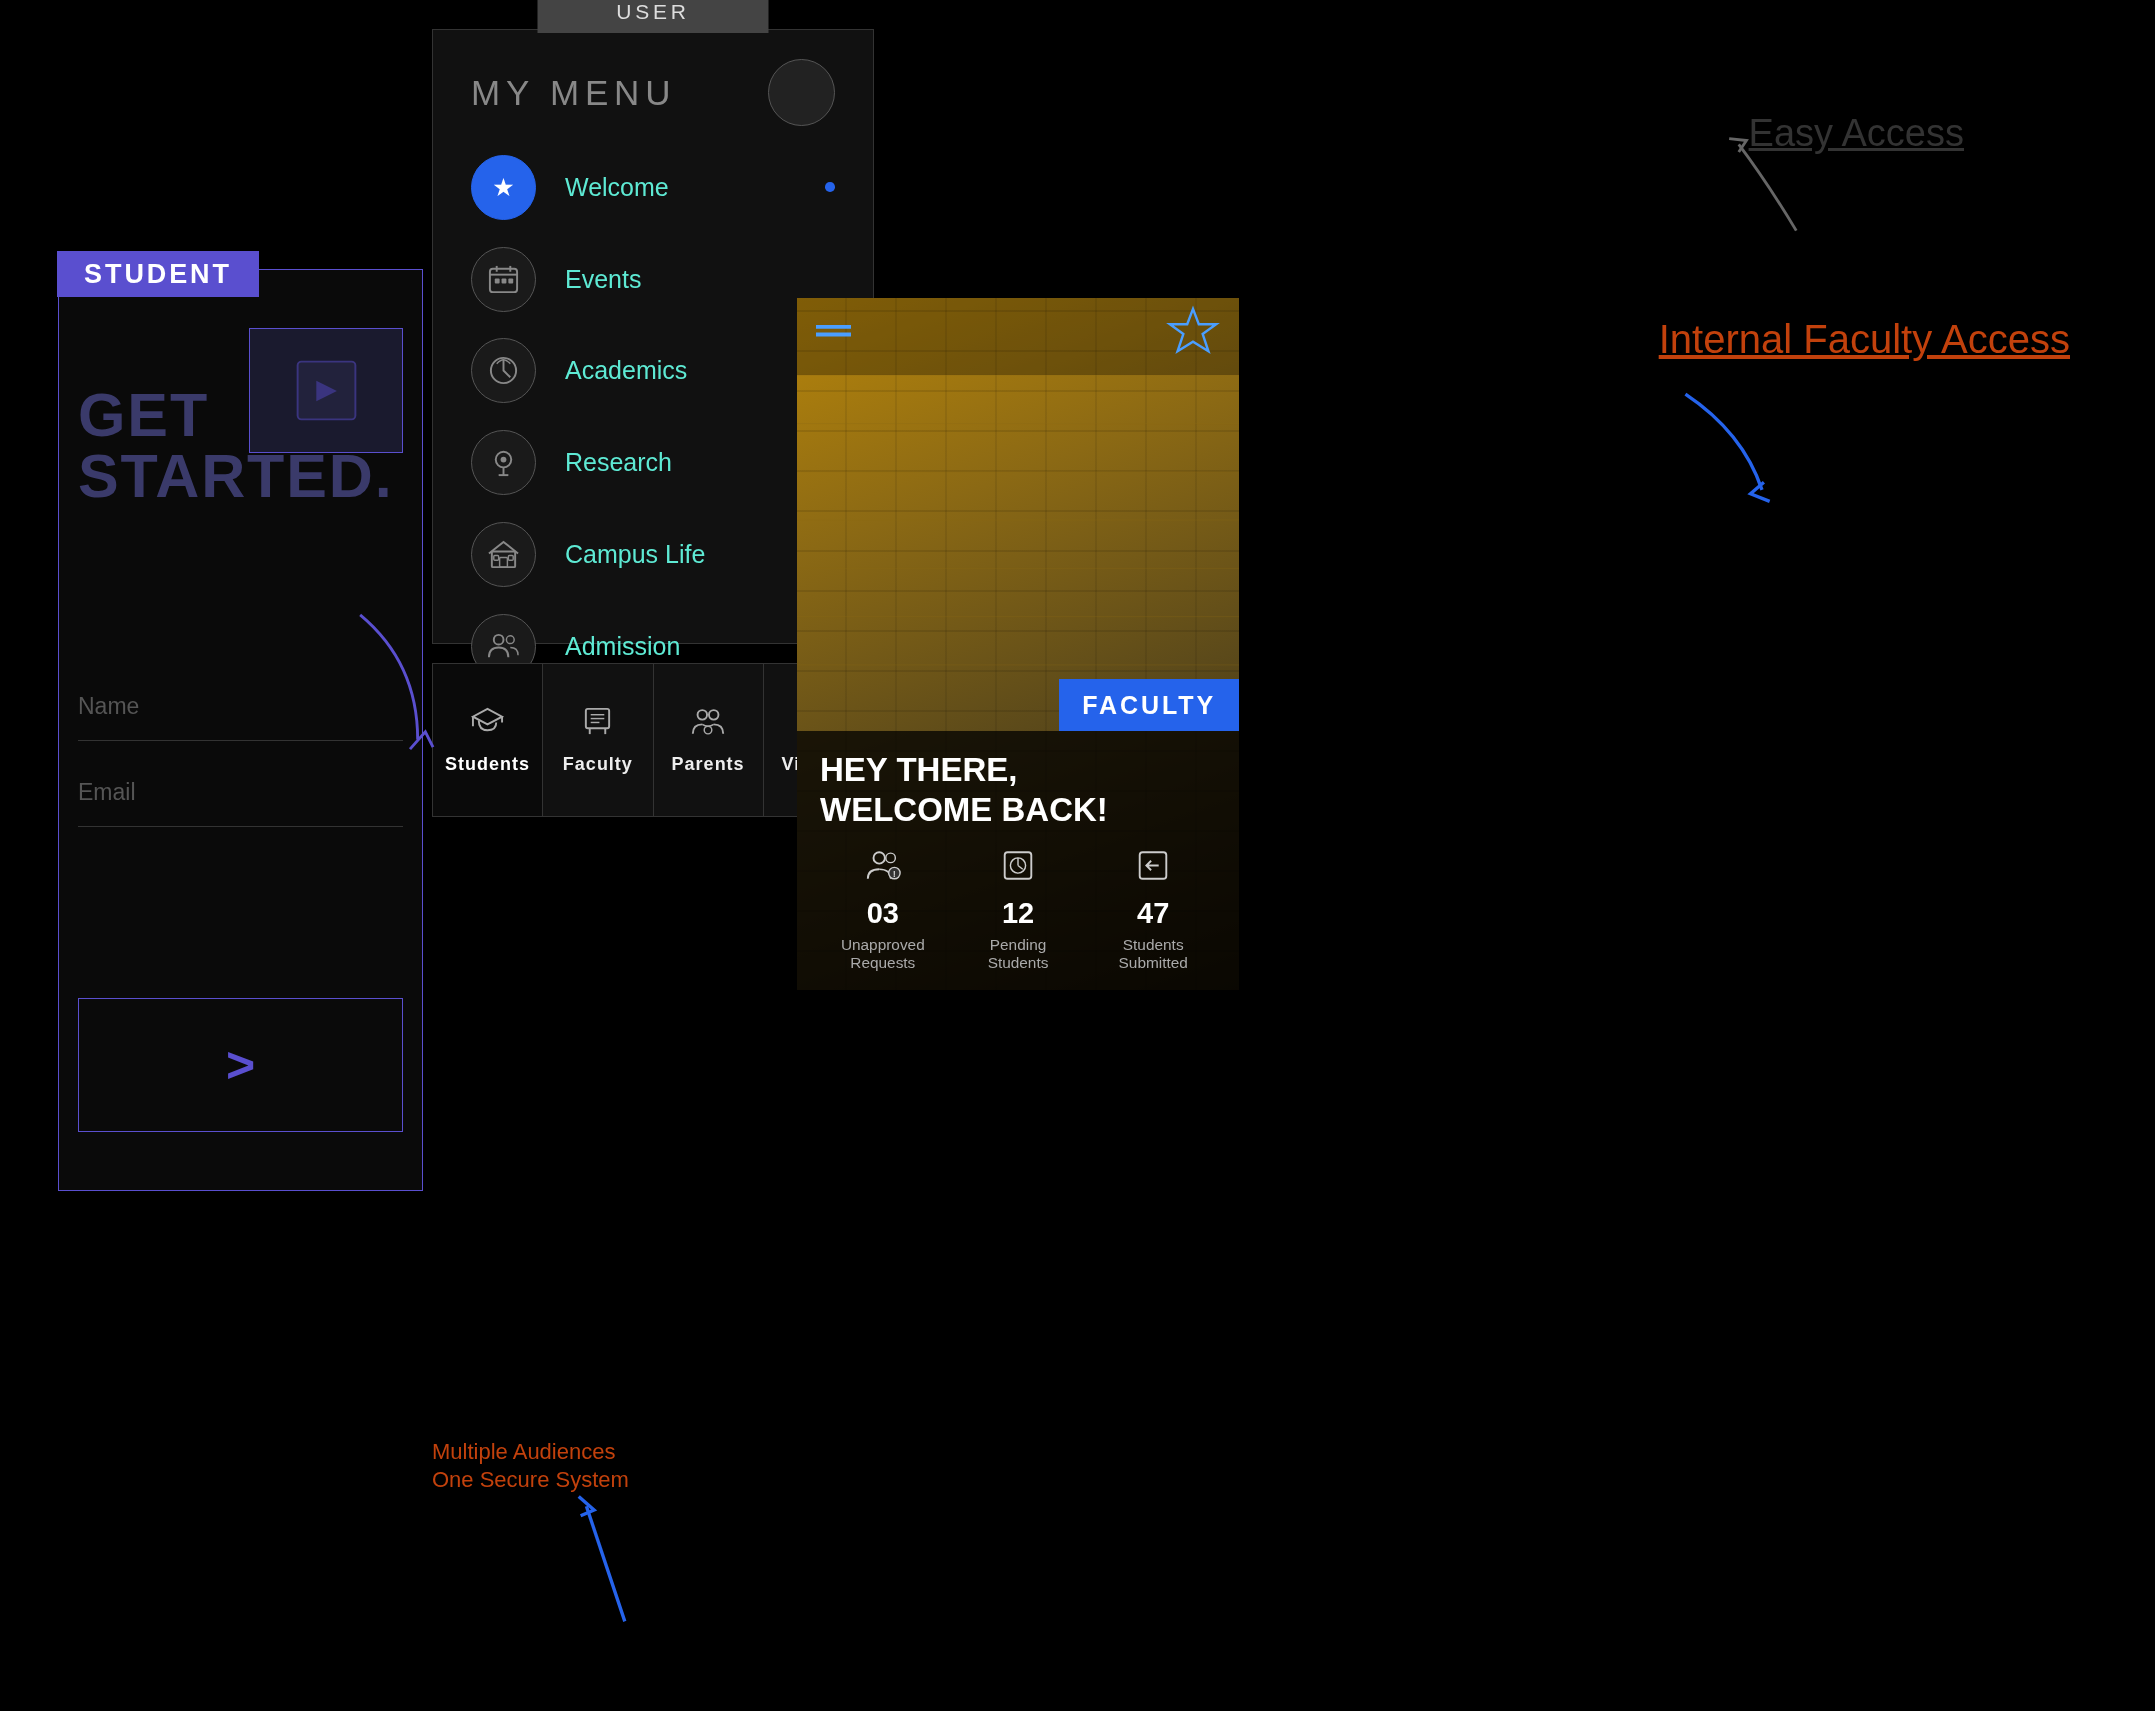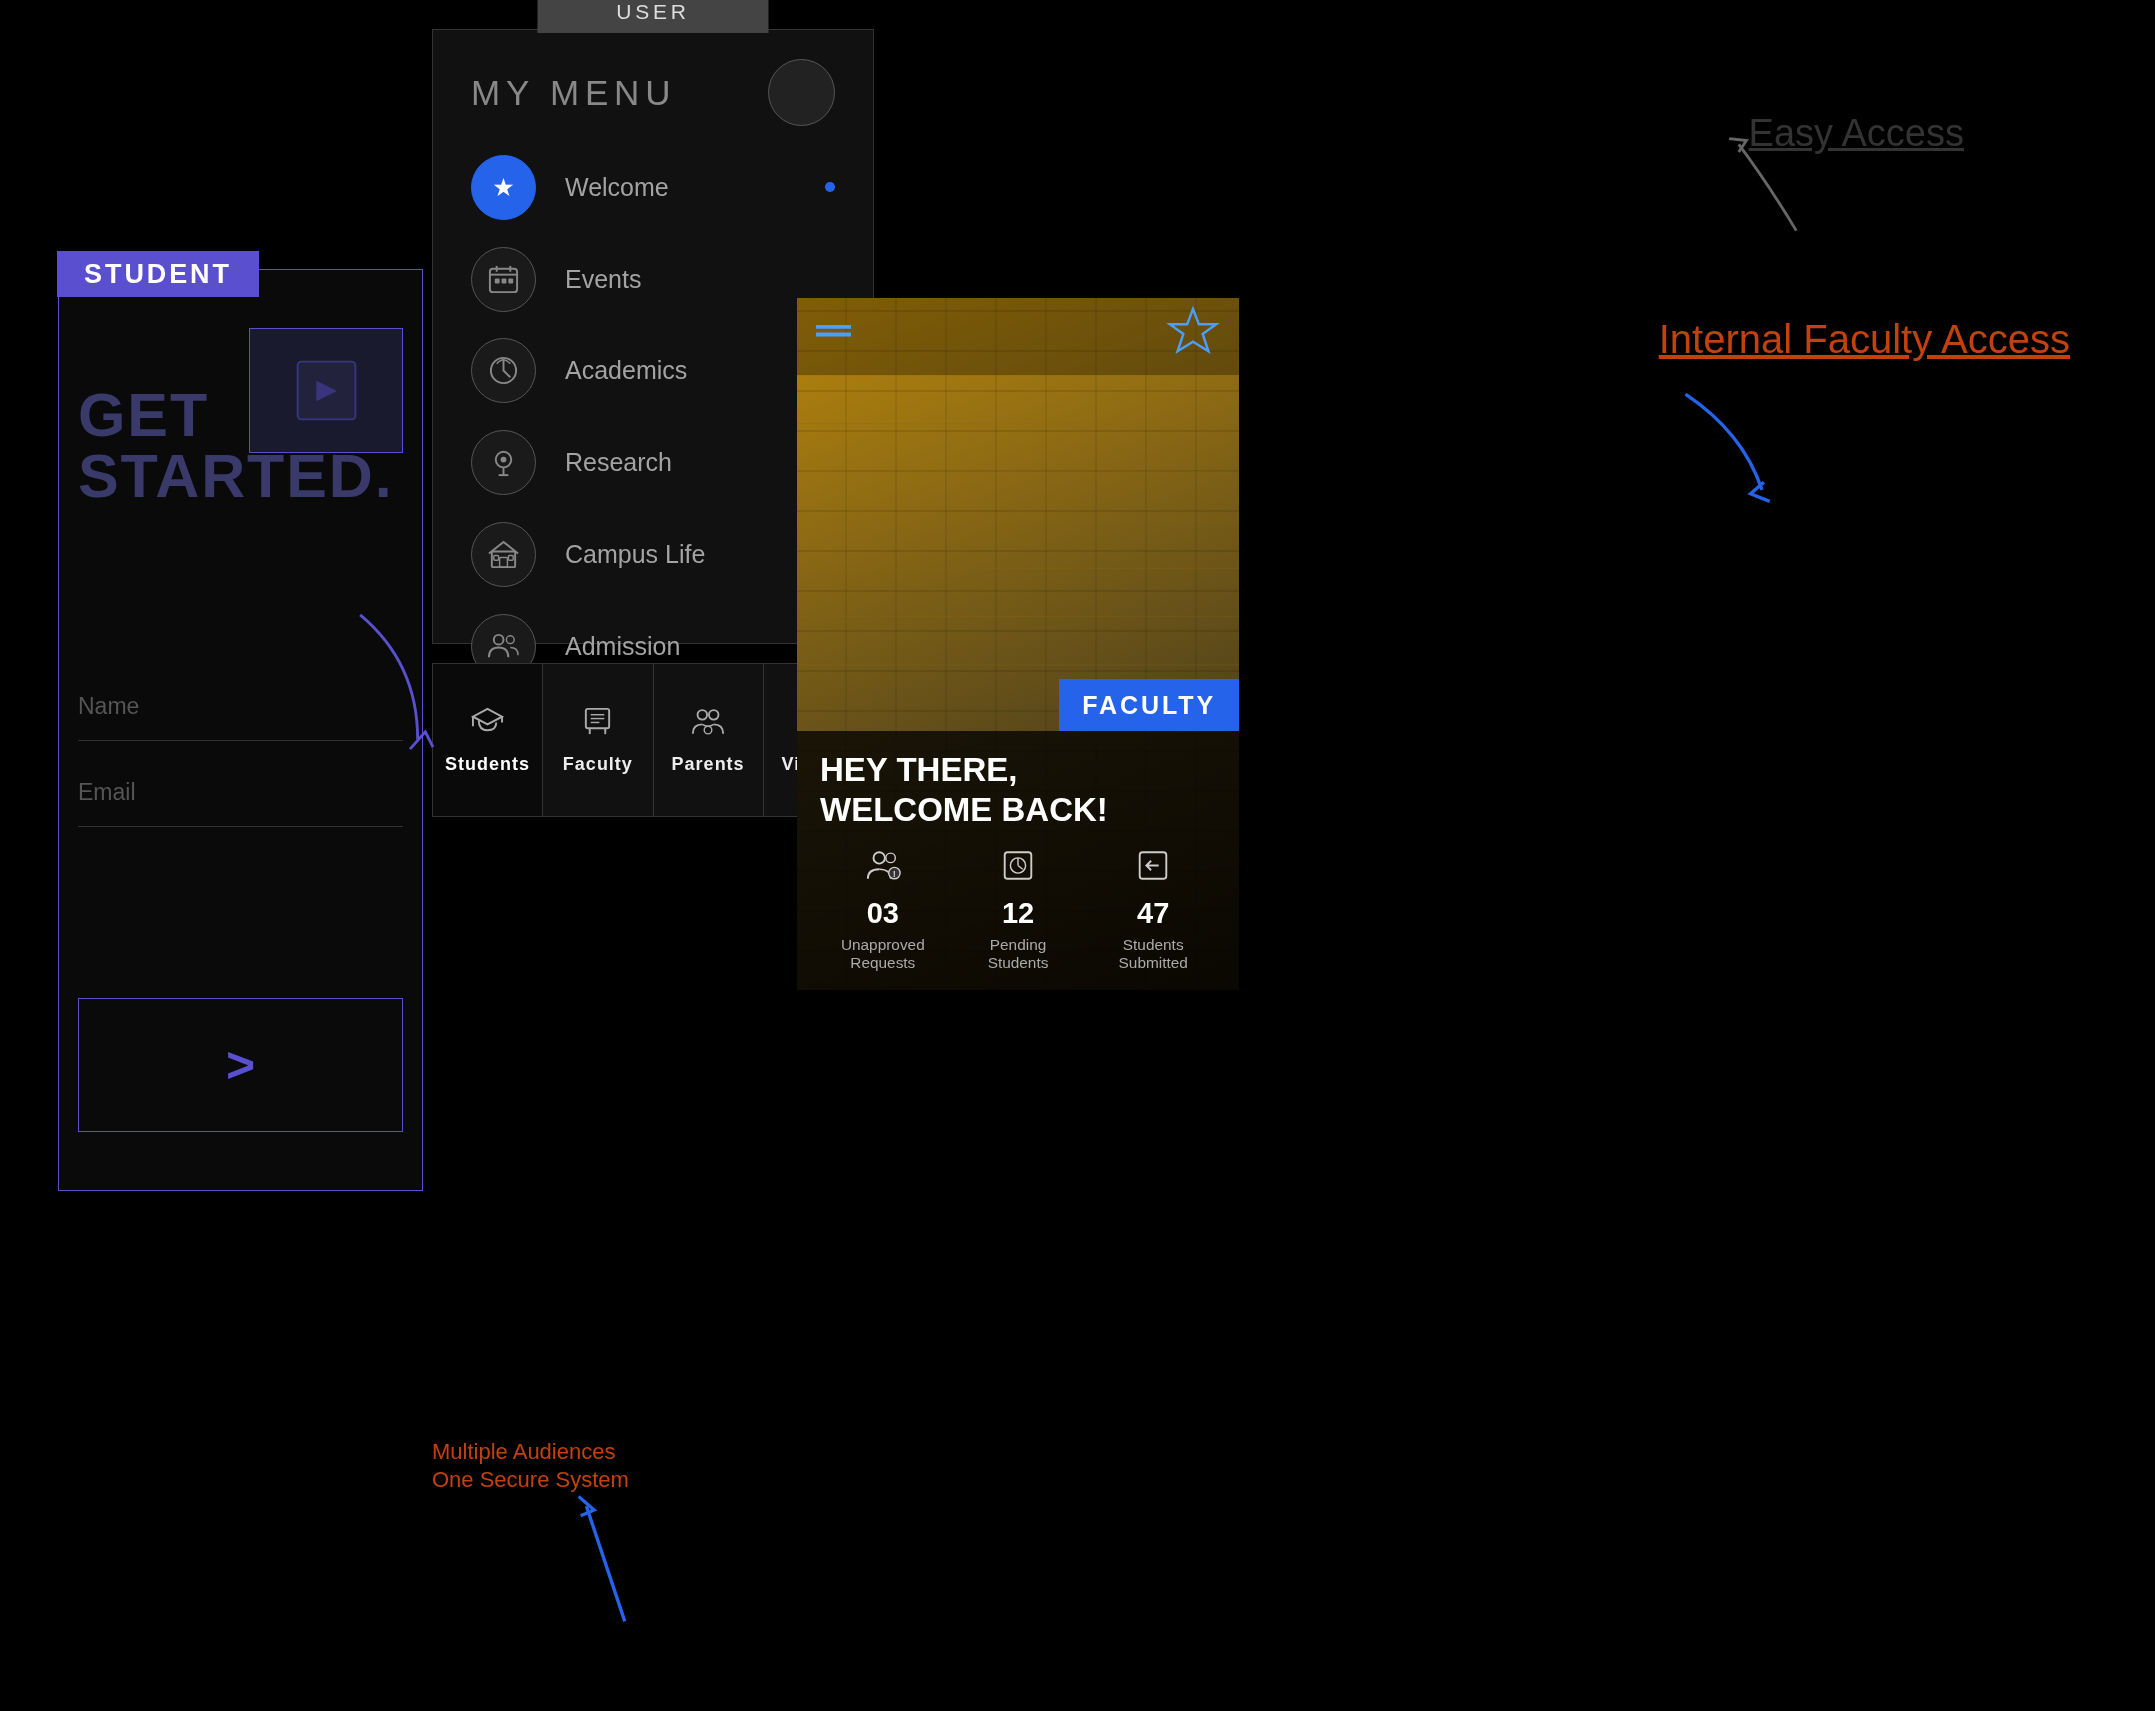--- a/index.html
+++ b/index.html
@@ -148,21 +148,21 @@
       justify-content: center;
       flex-shrink: 0;
       color: #fff;
       font-size: 25px;
     }
     .menu-icon-circle.active {
       background: #2563eb;
       border-color: #2563eb;
     }
     .menu-item-label {
-      color: #a3a3a3;
+      color: #5eead4;
       font-size: 25px;
       font-weight: 300;
     }
     .menu-dot {
       width: 9.6px;
       height: 9.6px;
       background: #2563eb;
       border-radius: 50%;
       margin-left: auto;
     }

